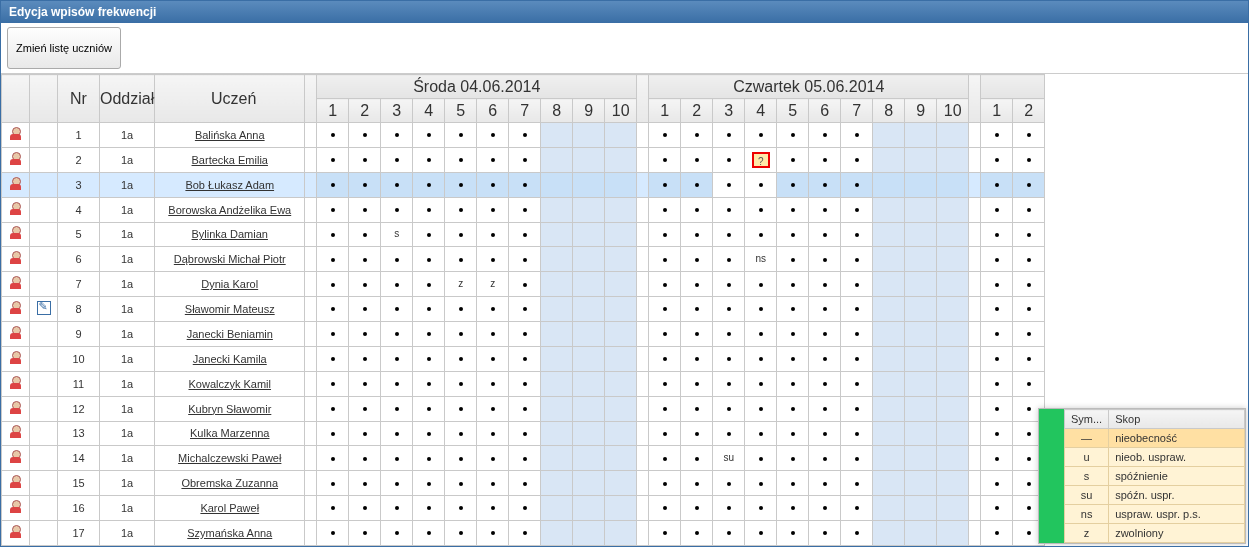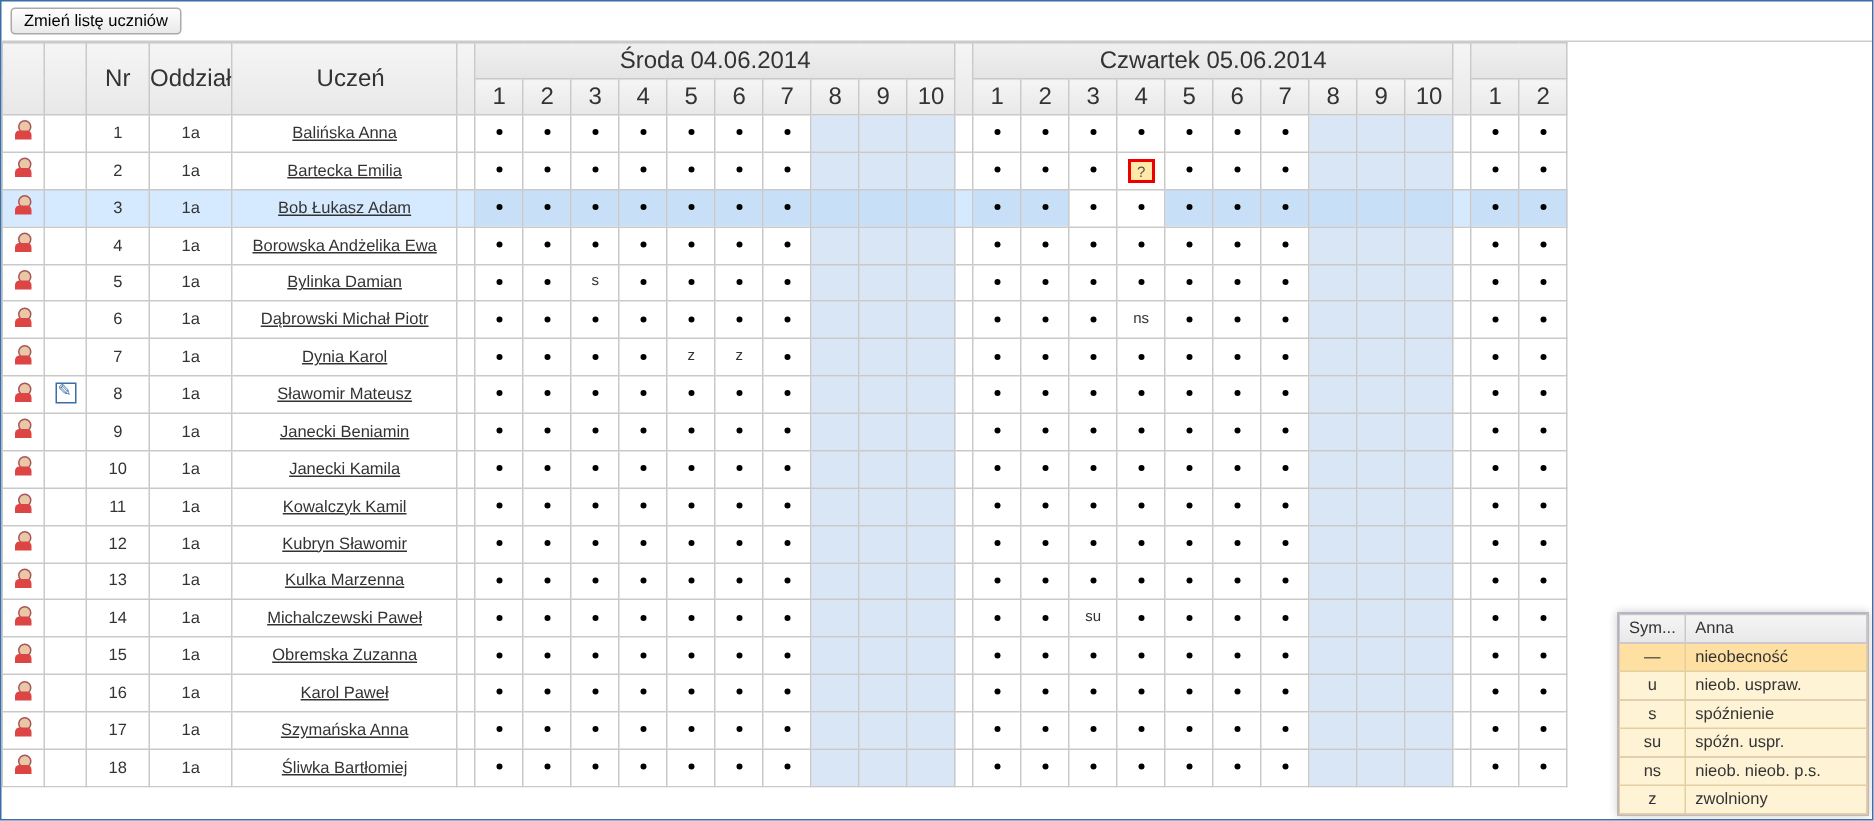--- a/index.html
+++ b/index.html
@@ -24,21 +24,21 @@
     font-weight: bold;
     padding: 4px 8px;
     font-size: 12px;
   }
   .toolbar {
     padding: 4px 6px;
     border-bottom: 1px solid #ccc;
   }
   .toolbar button {
     font: inherit;
-    padding: 2px 8px;
+    padding: 14px 8px;
     border: 1px solid #aaa;
     background: linear-gradient(#fefefe,#e9e9e9);
     border-radius: 3px;
     cursor: pointer;
   }
   .grid-wrap {
     display: flex;
     overflow: auto;
     height: calc(100% - 48px);
   }
@@ -133,25 +133,26 @@
     background: #000;
     border-radius: 50%;
     display: inline-block;
     vertical-align: middle;
   }
   
   .legend {
     position: absolute;
     right: 2px;
     bottom: 2px;
-    width: 168px;
-    background: #8b5cf6;
+    width: 208px;
+    background: #22c55e;
     border: 1px solid #bbb;
     box-shadow: 0 0 6px rgba(0,0,0,.2);
     font-size: 11px;
+    padding-left: 25px;
   }
   .legend table { border-collapse: collapse; width: 100%; }
   .legend th {
     background: linear-gradient(#f5f5f5,#e8e8e8);
     border: 1px solid #c9c9c9;
     font-weight: normal;
     text-align: left;
     padding: 3px 6px;
     color: #333;
   }
@@ -160,20 +161,21 @@
     padding: 3px 6px;
     background: #fff3d5;
   }
   .legend td.sym { text-align: center; width: 36px; }
   .legend tr.sel td { background: #ffe0a3; }
 </style>
 </head>
 <body>
 
 <div class="window">
+  <div class="titlebar">Edycja wpisów frekwencji</div>
   <div class="toolbar">
     <button>Zmień listę uczniów</button>
   </div>
   <div class="grid-wrap">
     <table class="grid">
       <colgroup>
         <col class="col-icon">
           <col class="col-note">
           <col class="col-nr">
           <col class="col-odd">
@@ -822,21 +824,21 @@
           </tr>
         </tbody>
     </table>
   </div>
 
   <div class="legend">
     <table>
       <thead>
         <tr>
           <th>Sym...</th>
-          <th>Anna</th>
+          <th>Skop</th>
         </tr>
       </thead>
       <tbody id="legend-body">
           <tr class="sel">
             <td class="sym">—</td>
             <td>nieobecność</td>
           </tr>
           <tr>
             <td class="sym">u</td>
             <td>nieob. uspraw.</td>
@@ -844,21 +846,21 @@
           <tr>
             <td class="sym">s</td>
             <td>spóźnienie</td>
           </tr>
           <tr>
             <td class="sym">su</td>
             <td>spóźn. uspr.</td>
           </tr>
           <tr>
             <td class="sym">ns</td>
-            <td>nieob. nieob. p.s.</td>
+            <td>uspraw. uspr. p.s.</td>
           </tr>
           <tr>
             <td class="sym">z</td>
             <td>zwolniony</td>
           </tr>
         </tbody>
     </table>
   </div>
 </div>
 

